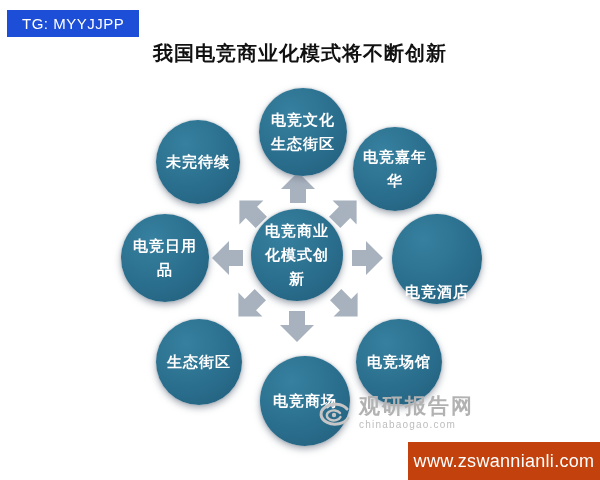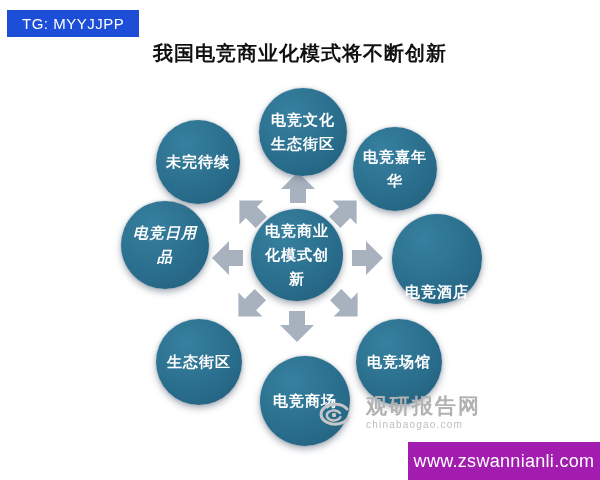--- a/index.html
+++ b/index.html
@@ -60,39 +60,39 @@
     letter-spacing: 1px;
     white-space: pre-line;
   }
   .n-center       { left: 251px; top: 209px; width: 92px; height: 92px; }
   .n-top          { left: 259px; top:  88px; width: 88px; height: 88px; justify-content: center; }
   .n-top-right    { left: 353px; top: 127px; width: 84px; height: 84px; }
   .n-right        { left: 392px; top: 214px; width: 90px; height: 90px; align-items: flex-end; }
   .n-bottom-right { left: 356px; top: 319px; width: 86px; height: 86px; }
   .n-bottom       { left: 260px; top: 356px; width: 90px; height: 90px; }
   .n-bottom-left  { left: 156px; top: 319px; width: 86px; height: 86px; }
-  .n-left         { left: 121px; top: 201px; width: 88px; height: 88px; font-style: italic; }
+  .n-left         { left: 121px; top: 214px; width: 88px; height: 88px; }
   .n-top-left     { left: 156px; top: 120px; width: 84px; height: 84px; }
 
   .arrows-svg, .diagram-layer {
     position: absolute;
     left: 0; top: 0;
     width: 600px; height: 480px;
   }
 
   
   .watermark {
     position: absolute;
     left: 314px;
     top: 394px;
     display: flex;
     align-items: flex-start;
   }
   .wm-logo { width: 38px; height: 38px; margin-top: 2px; }
-  .wm-text { margin-left: 14px; }
+  .wm-text { margin-left: 7px; }
   .wm-name {
     font-weight: 700;
     font-size: 21px;
     color: #b2b2b2;
     letter-spacing: 2px;
     line-height: 24px;
   }
   .wm-domain {
     font-size: 10px;
     color: #bdbdbd;
@@ -100,21 +100,21 @@
     line-height: 13px;
   }
 
   
   .footer-bar {
     position: absolute;
     right: 0;
     bottom: 0;
     width: 192px;
     height: 38px;
-    background: #a21caf;
+    background: #c2410c;
     color: #ffffff;
     font-size: 18px;
     display: flex;
     align-items: center;
     justify-content: center;
     letter-spacing: 0.3px;
   }
 </style>
 </head>
 <body>

